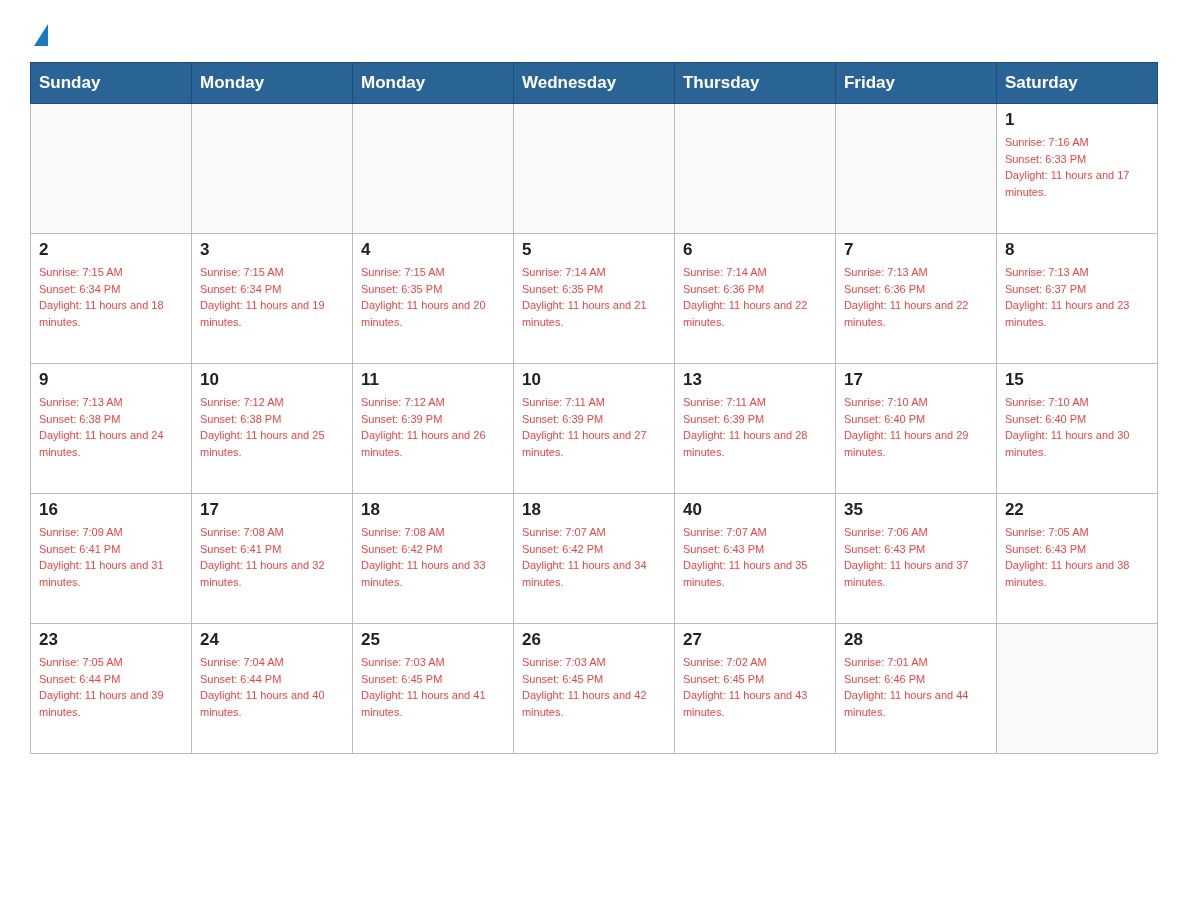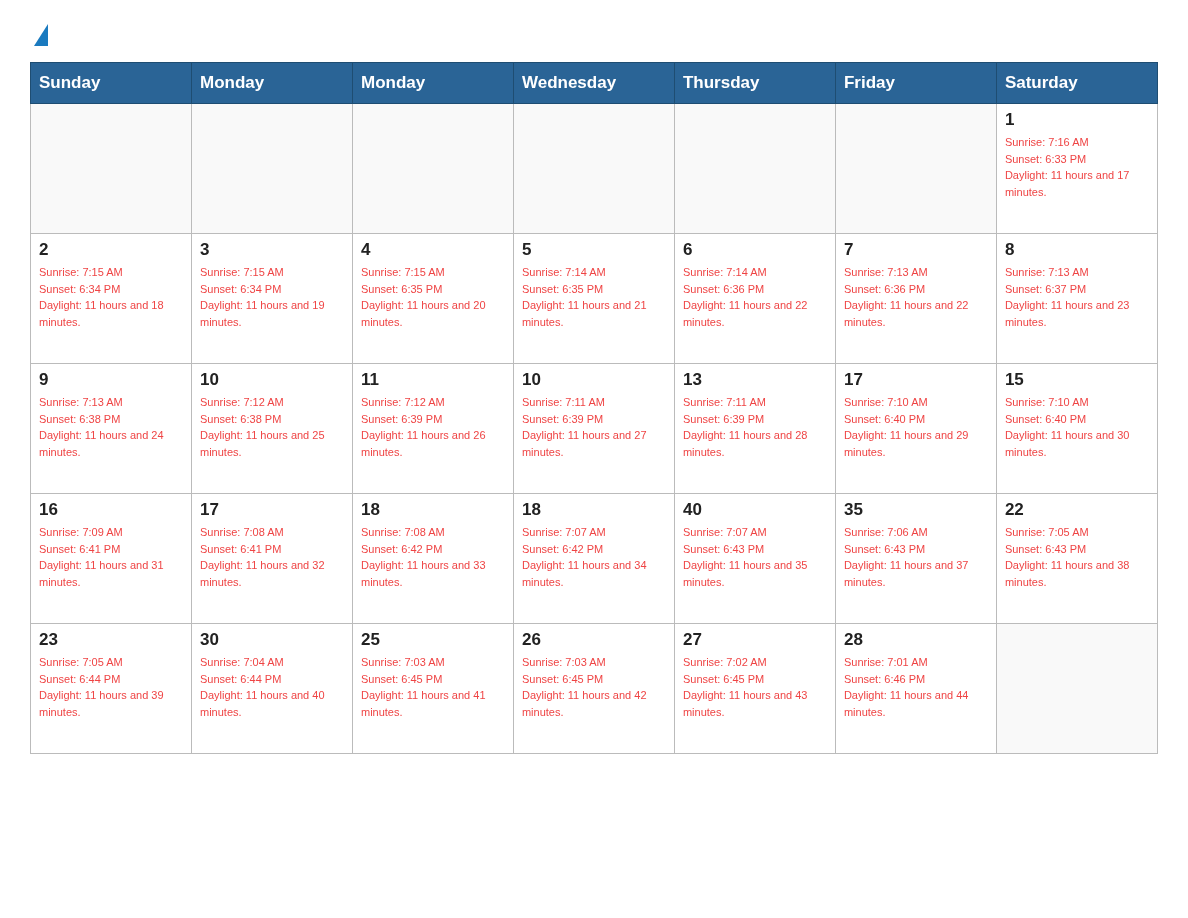--- a/index.html
+++ b/index.html
@@ -234,21 +234,21 @@
           <span class="day-number">22</span>
           <div class="day-info">Sunrise: 7:05 AM<br>Sunset: 6:43 PM<br>Daylight: 11 hours and 38 minutes.</div>
         </td>
       </tr>
       <tr class="row-divider">
         <td>
           <span class="day-number">23</span>
           <div class="day-info">Sunrise: 7:05 AM<br>Sunset: 6:44 PM<br>Daylight: 11 hours and 39 minutes.</div>
         </td>
         <td>
-          <span class="day-number">30</span>
+          <span class="day-number">24</span>
           <div class="day-info">Sunrise: 7:04 AM<br>Sunset: 6:44 PM<br>Daylight: 11 hours and 40 minutes.</div>
         </td>
         <td>
           <span class="day-number">25</span>
           <div class="day-info">Sunrise: 7:03 AM<br>Sunset: 6:45 PM<br>Daylight: 11 hours and 41 minutes.</div>
         </td>
         <td>
           <span class="day-number">26</span>
           <div class="day-info">Sunrise: 7:03 AM<br>Sunset: 6:45 PM<br>Daylight: 11 hours and 42 minutes.</div>
         </td>

